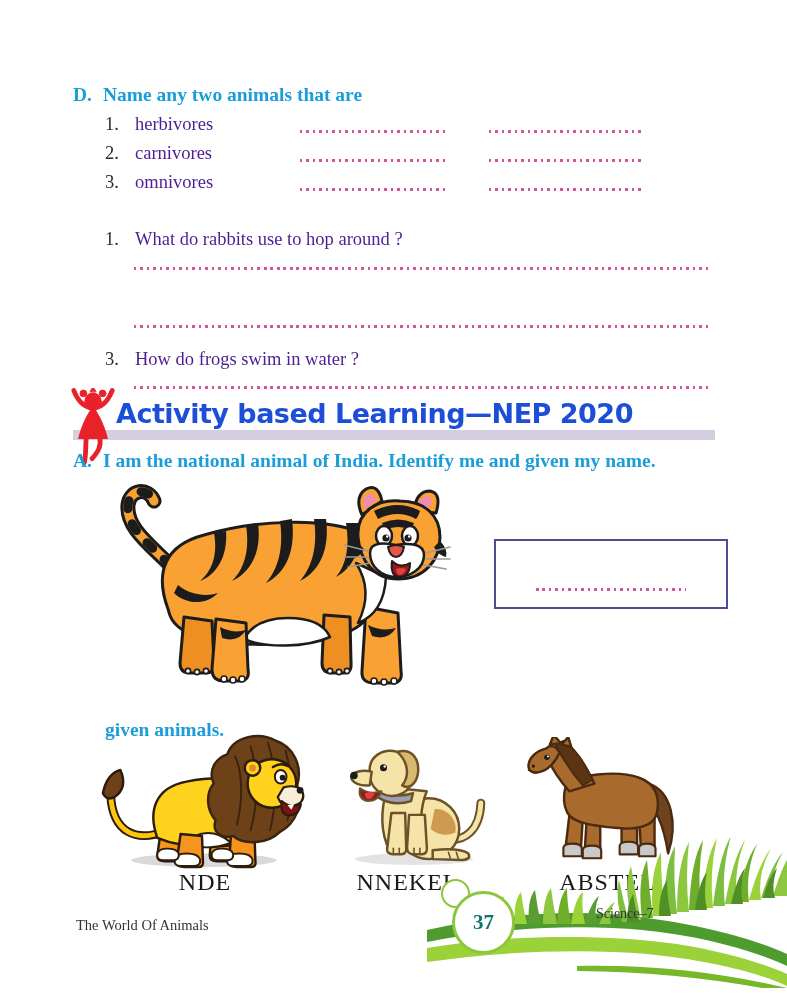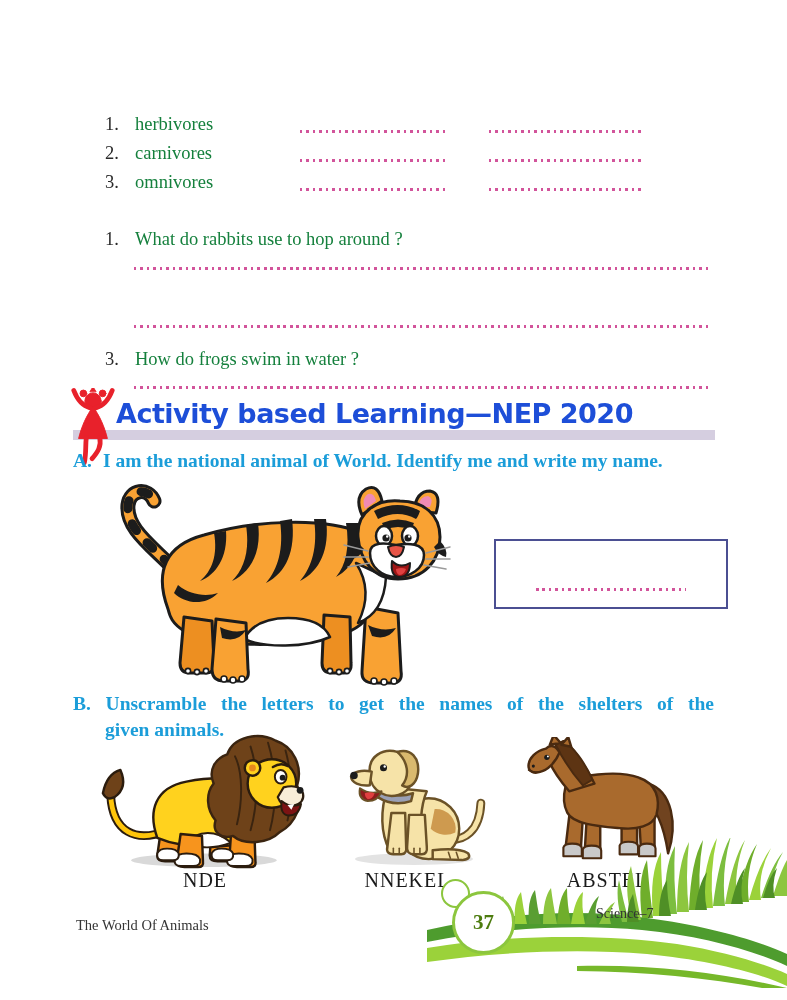--- a/index.html
+++ b/index.html
@@ -1,39 +1,42 @@
 <!DOCTYPE html>
 <html><head>
 <meta charset="utf-8">
 <style>
   html,body{margin:0;padding:0;background:#ffffff;}
   #page{position:relative;width:787px;height:1000px;background:#ffffff;overflow:hidden;
         font-family:"Liberation Serif",serif;color:#231f20;}
   .abs{position:absolute;}
   .heading{font-family:"Liberation Serif",serif;font-weight:700;font-size:19.5px;color:#1B9DD9;}
   .heading .lbl{display:inline-block;width:30px;}
-  .item-text,.q-text{font-size:18.5px;color:#15803d;margin-top:36px;}
+  .item-text,.q-text{font-size:18.5px;color:#4c1d95;margin-top:36px;}
   .num{display:inline-block;width:30px;font-size:18.5px;color:#2a2a2a;}
   .dots{height:3px;background-image:repeating-linear-gradient(to right,#D2549B 0 2.5px,transparent 2.5px 6.5px);}
   .activity-title{font-family:"DejaVu Sans",sans-serif;font-weight:700;font-size:27px;color:#1d4ed8;letter-spacing:-0.5px;}
   .activity-bar{background:#D5CEE0;height:10px;}
   .answer-box{border:2px solid #4B4F92;background:#fff;}
   .b-line{font-family:"Liberation Serif",serif;font-weight:700;font-size:19.5px;color:#1B9DD9;text-align:center;}
   .b-just{text-align:justify;text-align-last:justify;}
-  .word-label{font-size:20px;letter-spacing:1px;color:#1a1a1a;text-align:center;}
+  .word-label{font-size:24px;letter-spacing:1px;color:#1a1a1a;text-align:center;}
   .footer-text{font-size:14.5px;color:#333;}
   .page-badge{width:57px;height:57px;border-radius:50%;background:#fff;border:3px solid #8CC63E;
-              display:flex;align-items:center;justify-content:center;font-weight:700;font-size:21px;color:#4d7c0f;z-index:3;}
+              display:flex;align-items:center;justify-content:center;font-weight:700;font-size:21px;color:#0f766e;z-index:3;}
   .small-bubble{width:25px;height:25px;border-radius:50%;background:#fff;border:2.5px solid #8CC63E;z-index:3;}
 </style>
 </head>
 <body>
 
 <div id="page">
 
+  <div class="abs heading" style="left:73px;top:84px;">
+    <span class="lbl">D.</span><span>Name any two animals that are</span>
+  </div>
   <div class="abs" style="left:105px;top:114px;">
     <span class="num">1.</span><span class="item-text">herbivores</span>
   </div>
   <div class="abs" style="left:105px;top:143px;">
     <span class="num">2.</span><span class="item-text">carnivores</span>
   </div>
   <div class="abs" style="left:105px;top:172px;">
     <span class="num">3.</span><span class="item-text">omnivores</span>
   </div>
   <div class="abs dots" style="left:300px;top:130px;width:148px;"></div>
@@ -65,21 +68,21 @@
         <path d="M28 20 C 36 18 42 10 45 2" fill="none" stroke-width="5"></path>
         <path d="M25 19 C 18 28 13 40 10 52 L 40 52 C 37 40 32 28 25 19 Z"></path>
         <path d="M18 51 C 17 60 18 68 16 77" fill="none" stroke-width="5"></path>
         <path d="M32 51 C 34 60 30 66 24 73" fill="none" stroke-width="5"></path>
       </g>
     </svg>
   </div>
   <div class="abs activity-title" style="left:116px;top:398px;">Activity based Learning—NEP 2020</div>
 
   <div class="abs heading" style="left:73px;top:450px;">
-    <span class="lbl">A.</span><span>I am the national animal of World. Identify me and write my name.</span>
+    <span class="lbl">A.</span><span>I am the national animal of India. Identify me and given my name.</span>
   </div>
 
   <div class="abs" style="left:96px;top:467px;width:372px;height:224px;">
     <svg width="372" height="224" viewBox="0 0 372 224">
       <g stroke="#1c1c1c" stroke-width="3" stroke-linejoin="round" stroke-linecap="round">
 
         <path d="M 74 98 C 52 76 30 60 32 38 C 34 22 52 20 58 34" fill="none" stroke="#1c1c1c" stroke-width="15"></path>
         <path d="M 74 98 C 52 76 30 60 32 38 C 34 22 52 20 58 34" fill="none" stroke="#F9A233" stroke-width="9"></path>
         <path d="M 74 98 C 52 76 30 60 32 38 C 34 22 52 20 58 34" fill="none" stroke="#1c1c1c" stroke-width="9" stroke-dasharray="8 16"></path>
 
@@ -153,23 +156,20 @@
           </g>
         </g>
       </g>
     </svg>
   </div>
 
   <div class="abs answer-box" style="left:494px;top:539px;width:230px;height:66px;">
     <div class="dots" style="position:absolute;left:40px;bottom:16px;width:150px;"></div>
   </div>
 
-  <div class="abs b-line b-just" style="left:73px;top:693px;width:641px;">
-    <span>B.</span> <span>Unscramble the letters to get the names of the shelters of the</span>
-  </div>
   <div class="abs b-line" style="left:105px;top:719px;">
     <span>given animals.</span>
   </div>
 
   <div class="abs" style="left:94px;top:733px;width:215px;height:136px;">
     <svg width="215" height="136" viewBox="0 0 215 140">
       <ellipse cx="110" cy="131" rx="75" ry="7" fill="#d9d9d9"></ellipse>
       <g stroke="#2b1c0e" stroke-width="2.5" stroke-linejoin="round" stroke-linecap="round">
         <path d="M 72 100 C 40 114 16 102 14 64" fill="none" stroke="#2b1c0e" stroke-width="9"></path>
         <path d="M 72 100 C 40 114 16 102 14 64" fill="none" stroke="#FFC50A" stroke-width="5"></path>

